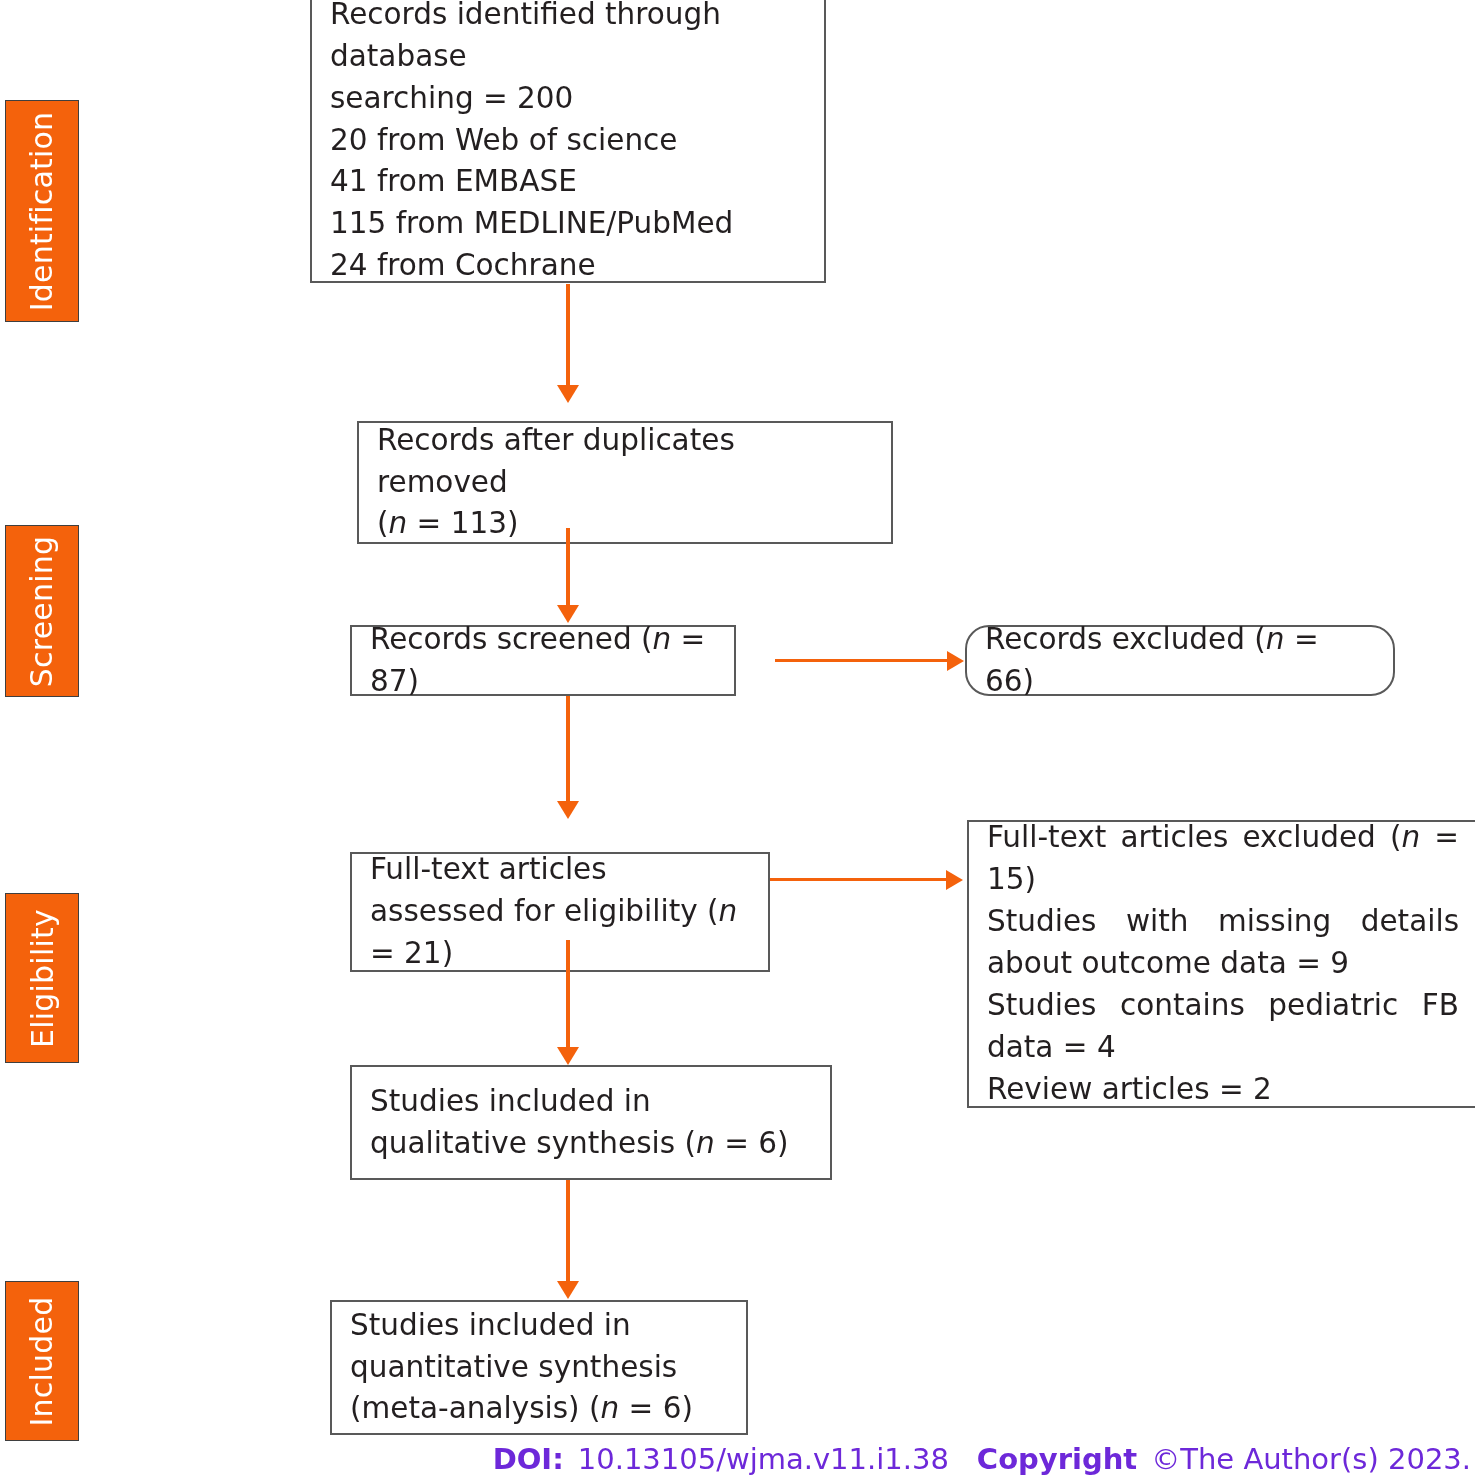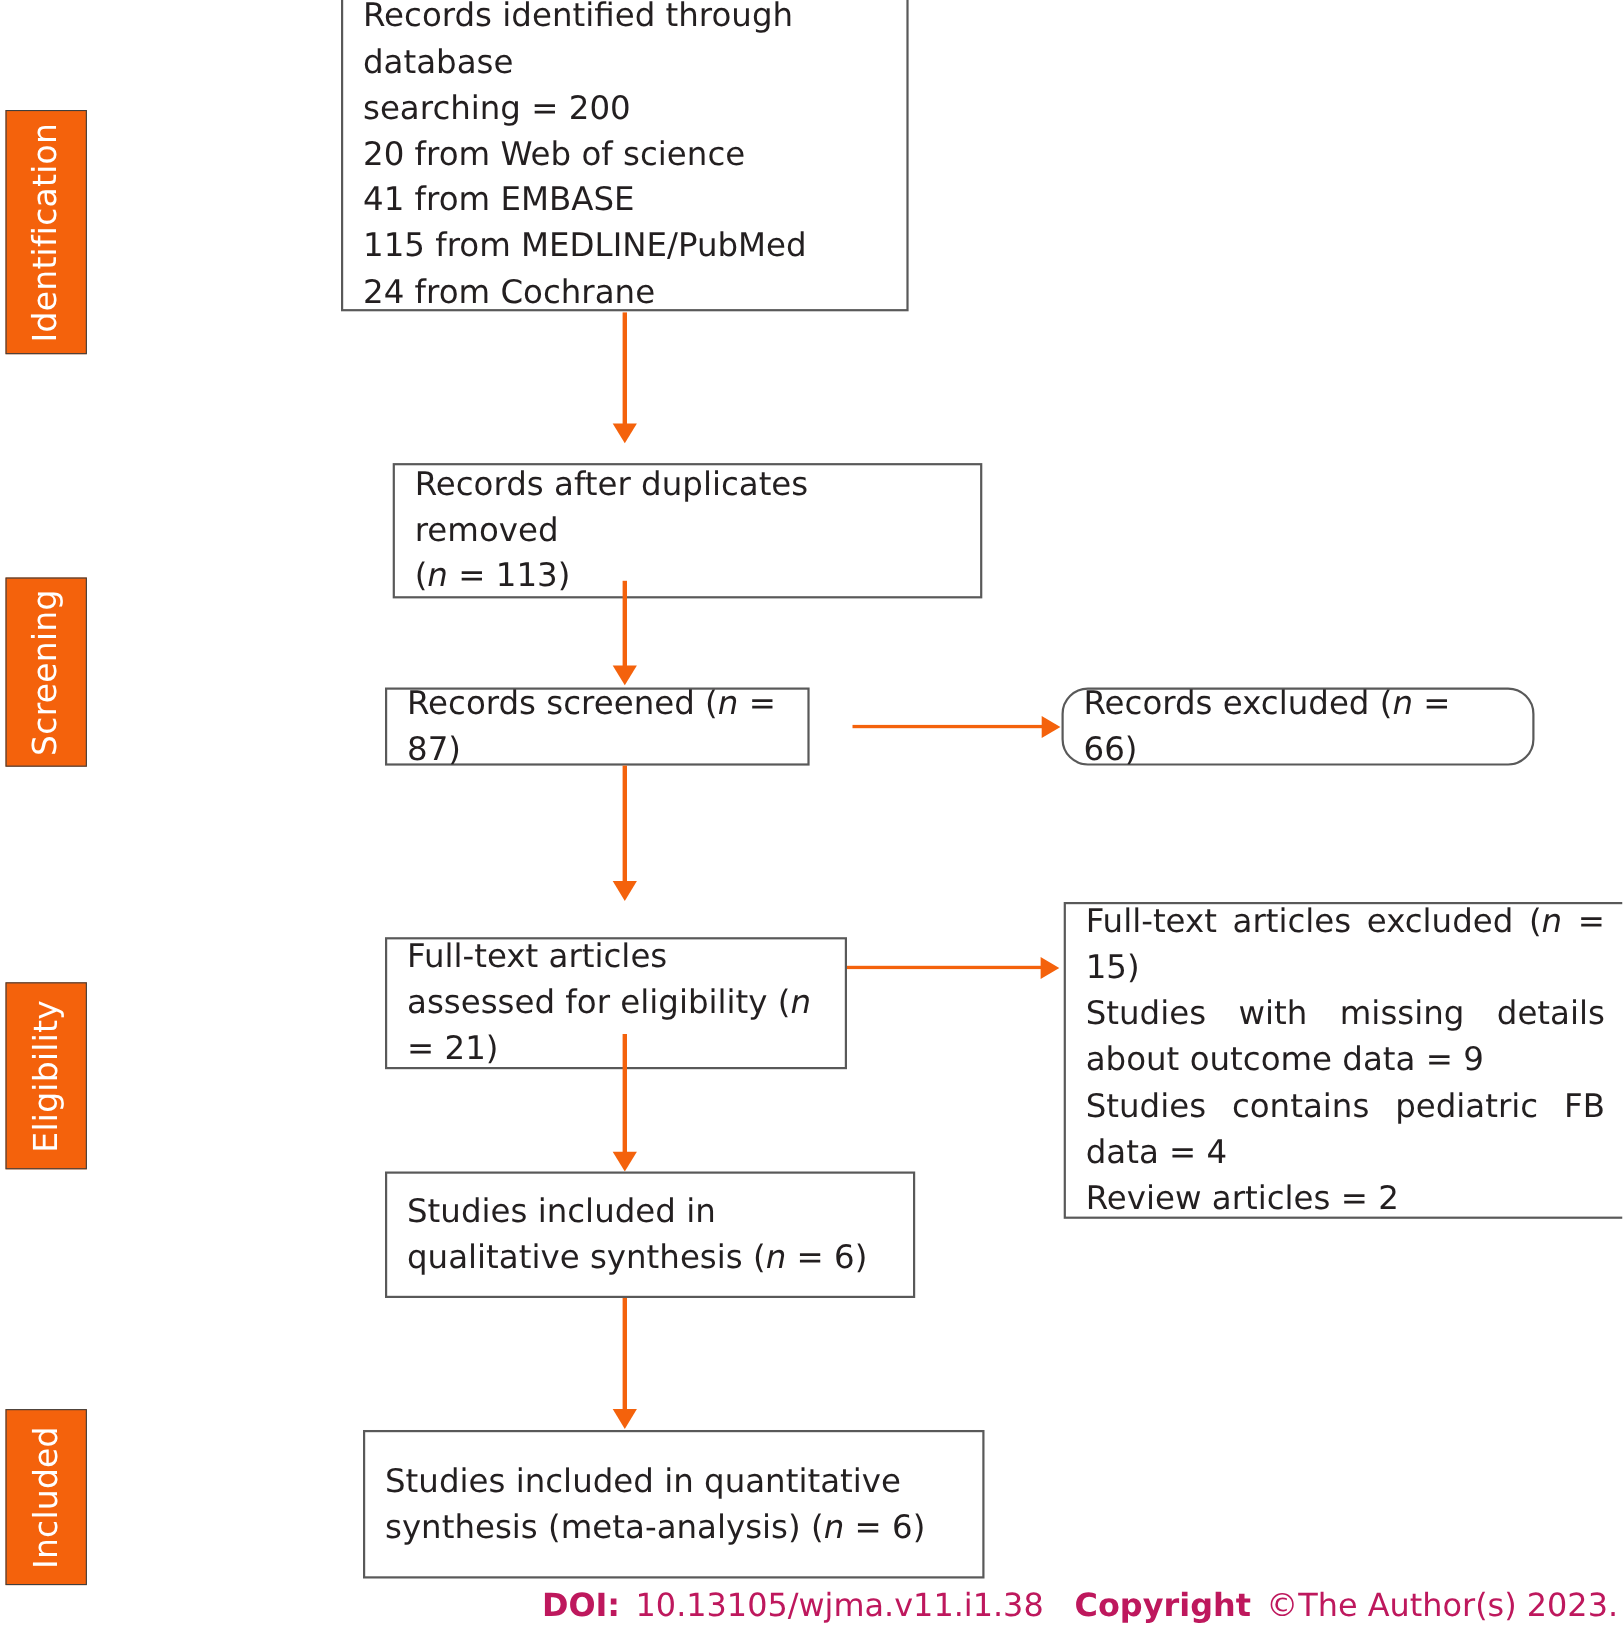--- a/index.html
+++ b/index.html
@@ -91,21 +91,21 @@
     border-bottom: 10px solid transparent;
     border-left: 17px solid #f4620c;
   }
 
   
   #footer {
     position: absolute;
     right: 4px;
     bottom: 5px;
     font-size: 29px;
-    color: #be185d;
+    color: #6d28d9;
     white-space: nowrap;
     font-family: "DejaVu Sans", "Liberation Sans", sans-serif;
   }
   #footer b { font-weight: bold; }
   #footer .sp { display: inline-block; width: 14px; }
 </style>
 </head>
 <body>
 
 <div id="page">
@@ -175,21 +175,21 @@
 
   <div class="arrow-v" style="left:566px; top:940px; height:108px;"></div>
 
   <div class="flow-box" style="left:350px; top:1065px; width:482px; height:115px;">
     <div class="box-text"><span>Studies included in qualitative synthesis (</span><span class="ital">n</span><span> = 6)</span>
     </div>
   </div>
 
   <div class="arrow-v" style="left:566px; top:1180px; height:102px;"></div>
 
-  <div class="flow-box" style="left:330px; top:1300px; width:565px; height:135px;">
+  <div class="flow-box" style="left:330px; top:1300px; width:418px; height:135px;">
     <div class="box-text"><span>Studies included in quantitative synthesis (meta-analysis) (</span><span class="ital">n</span><span> = 6)</span>
     </div>
   </div>
 
   <div id="footer"><b>DOI:</b><span class="sp"></span><span>10.13105/wjma.v11.i1.38</span><span class="sp"></span><span class="sp"></span><b>Copyright</b><span class="sp"></span><span>©The Author(s) 2023.</span>
   </div>
 
 </div>
 
 </body></html>

